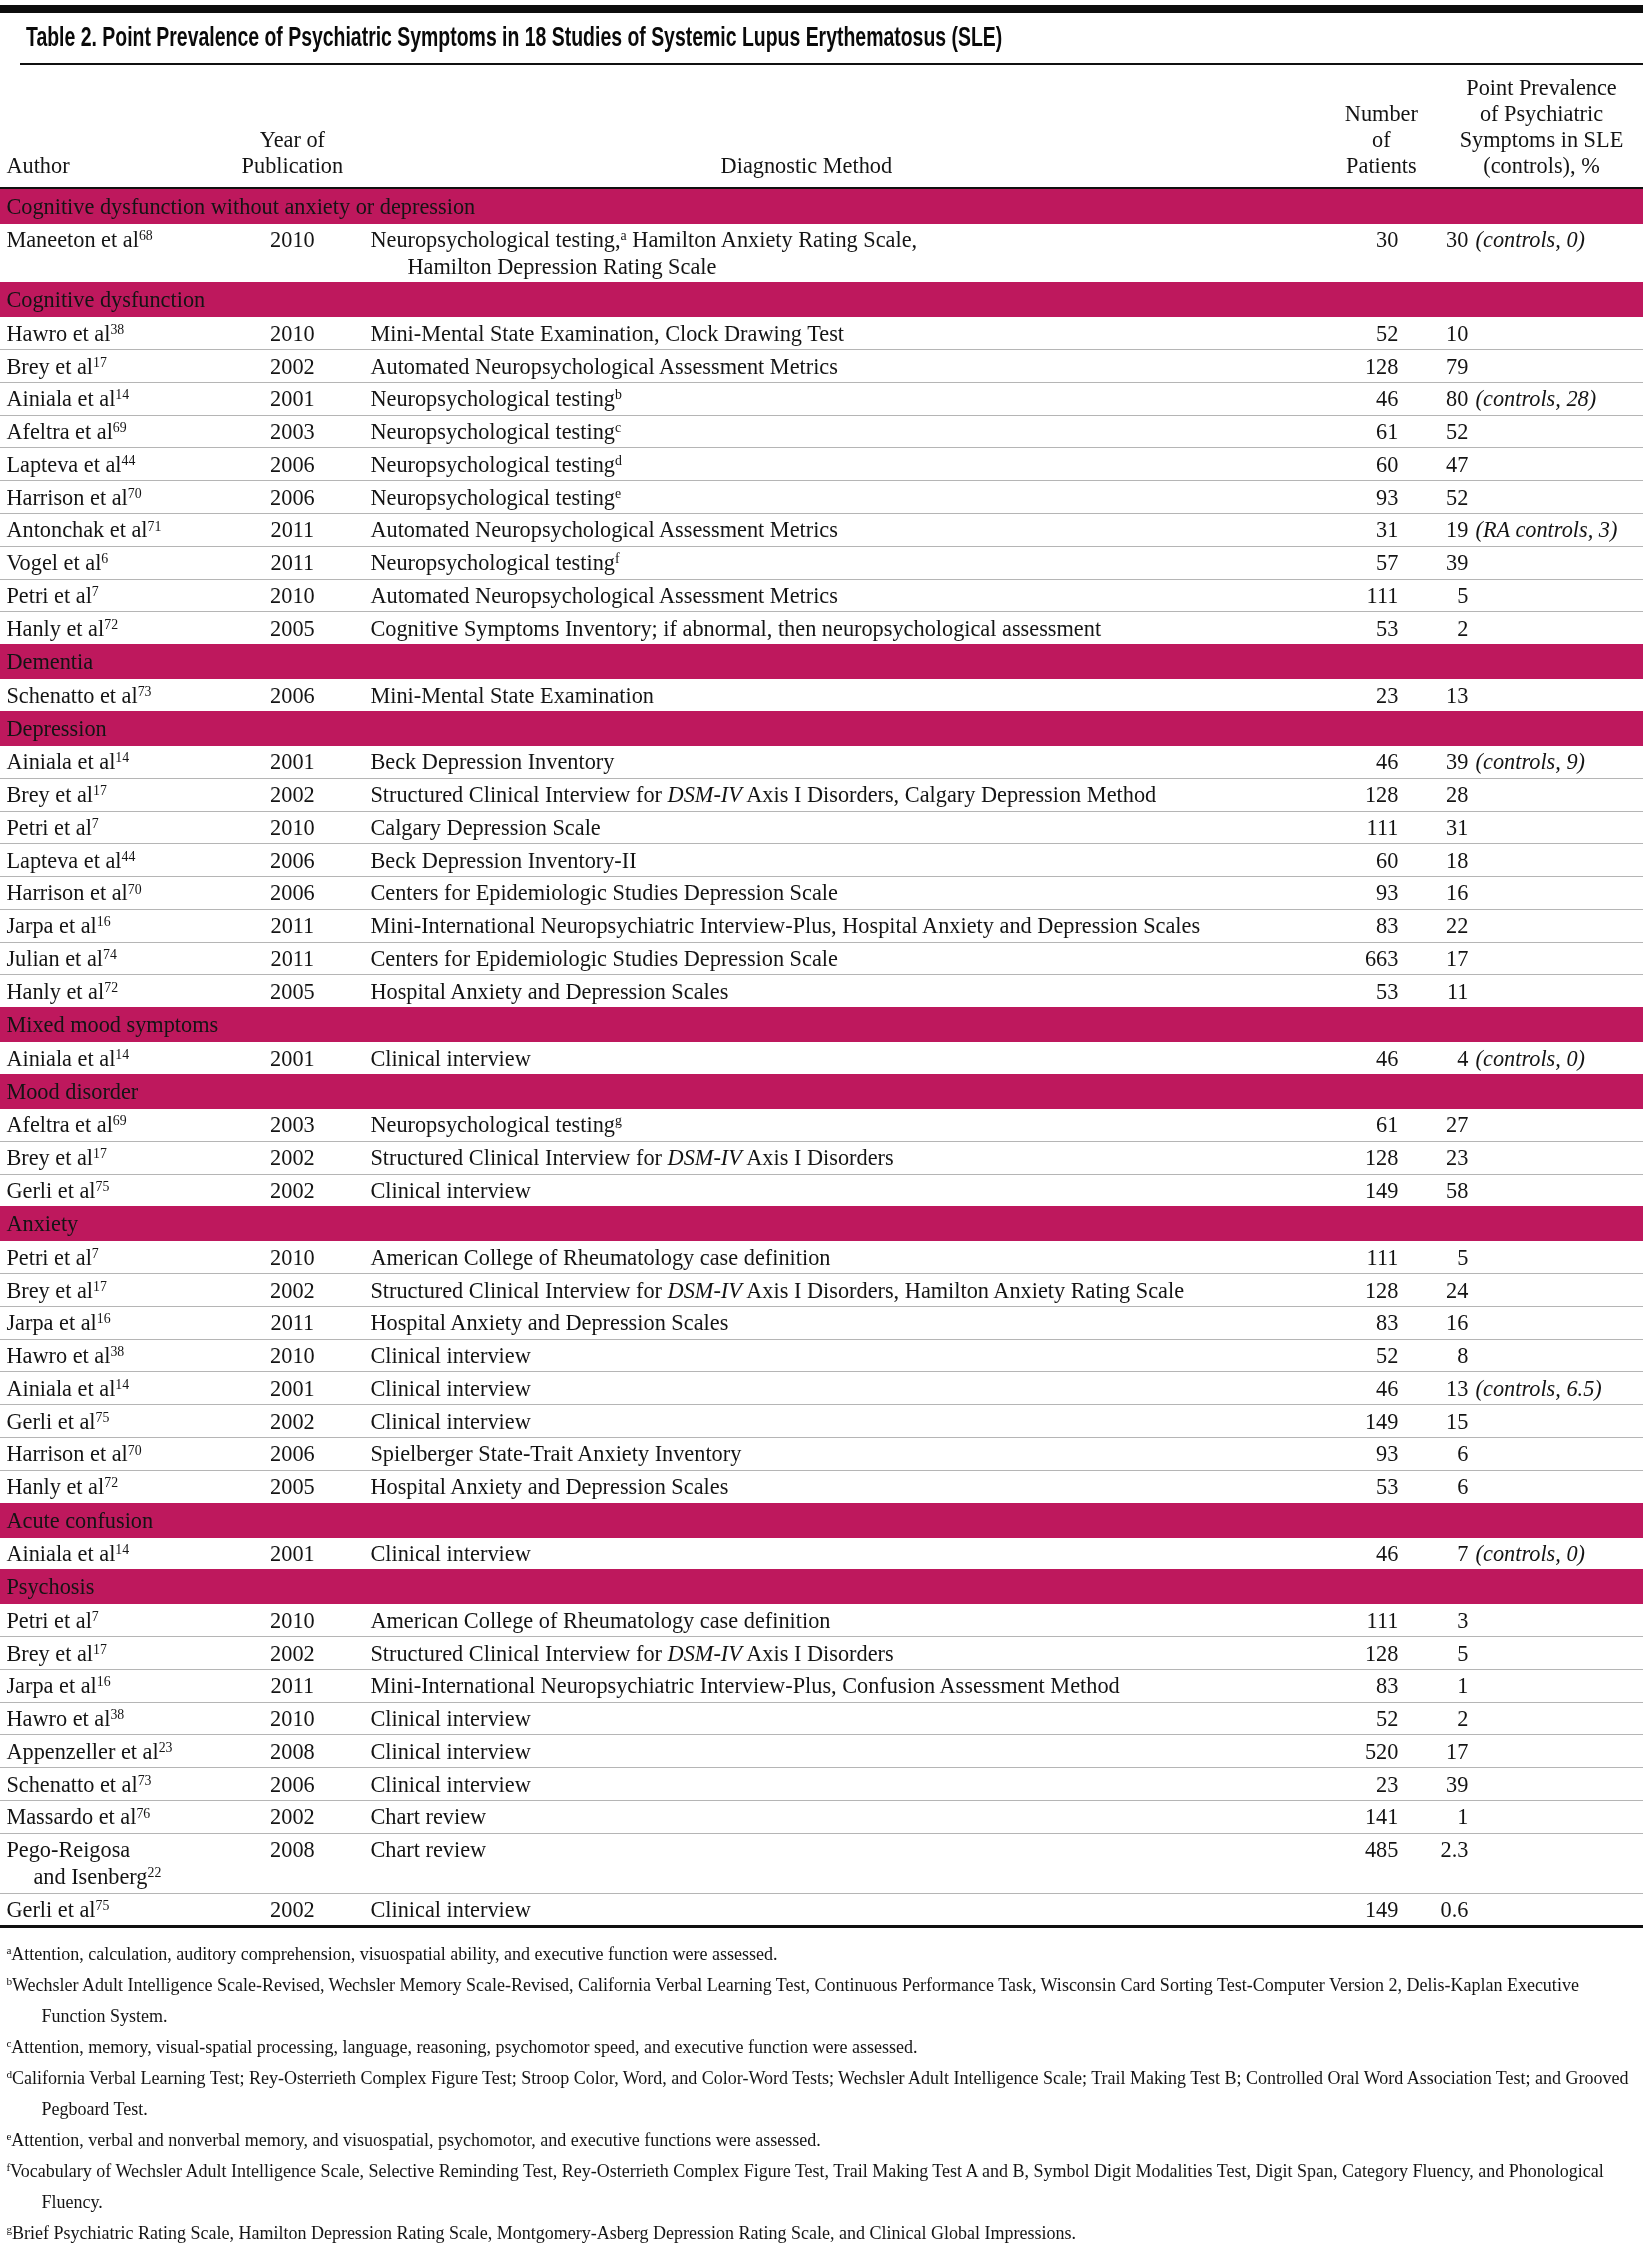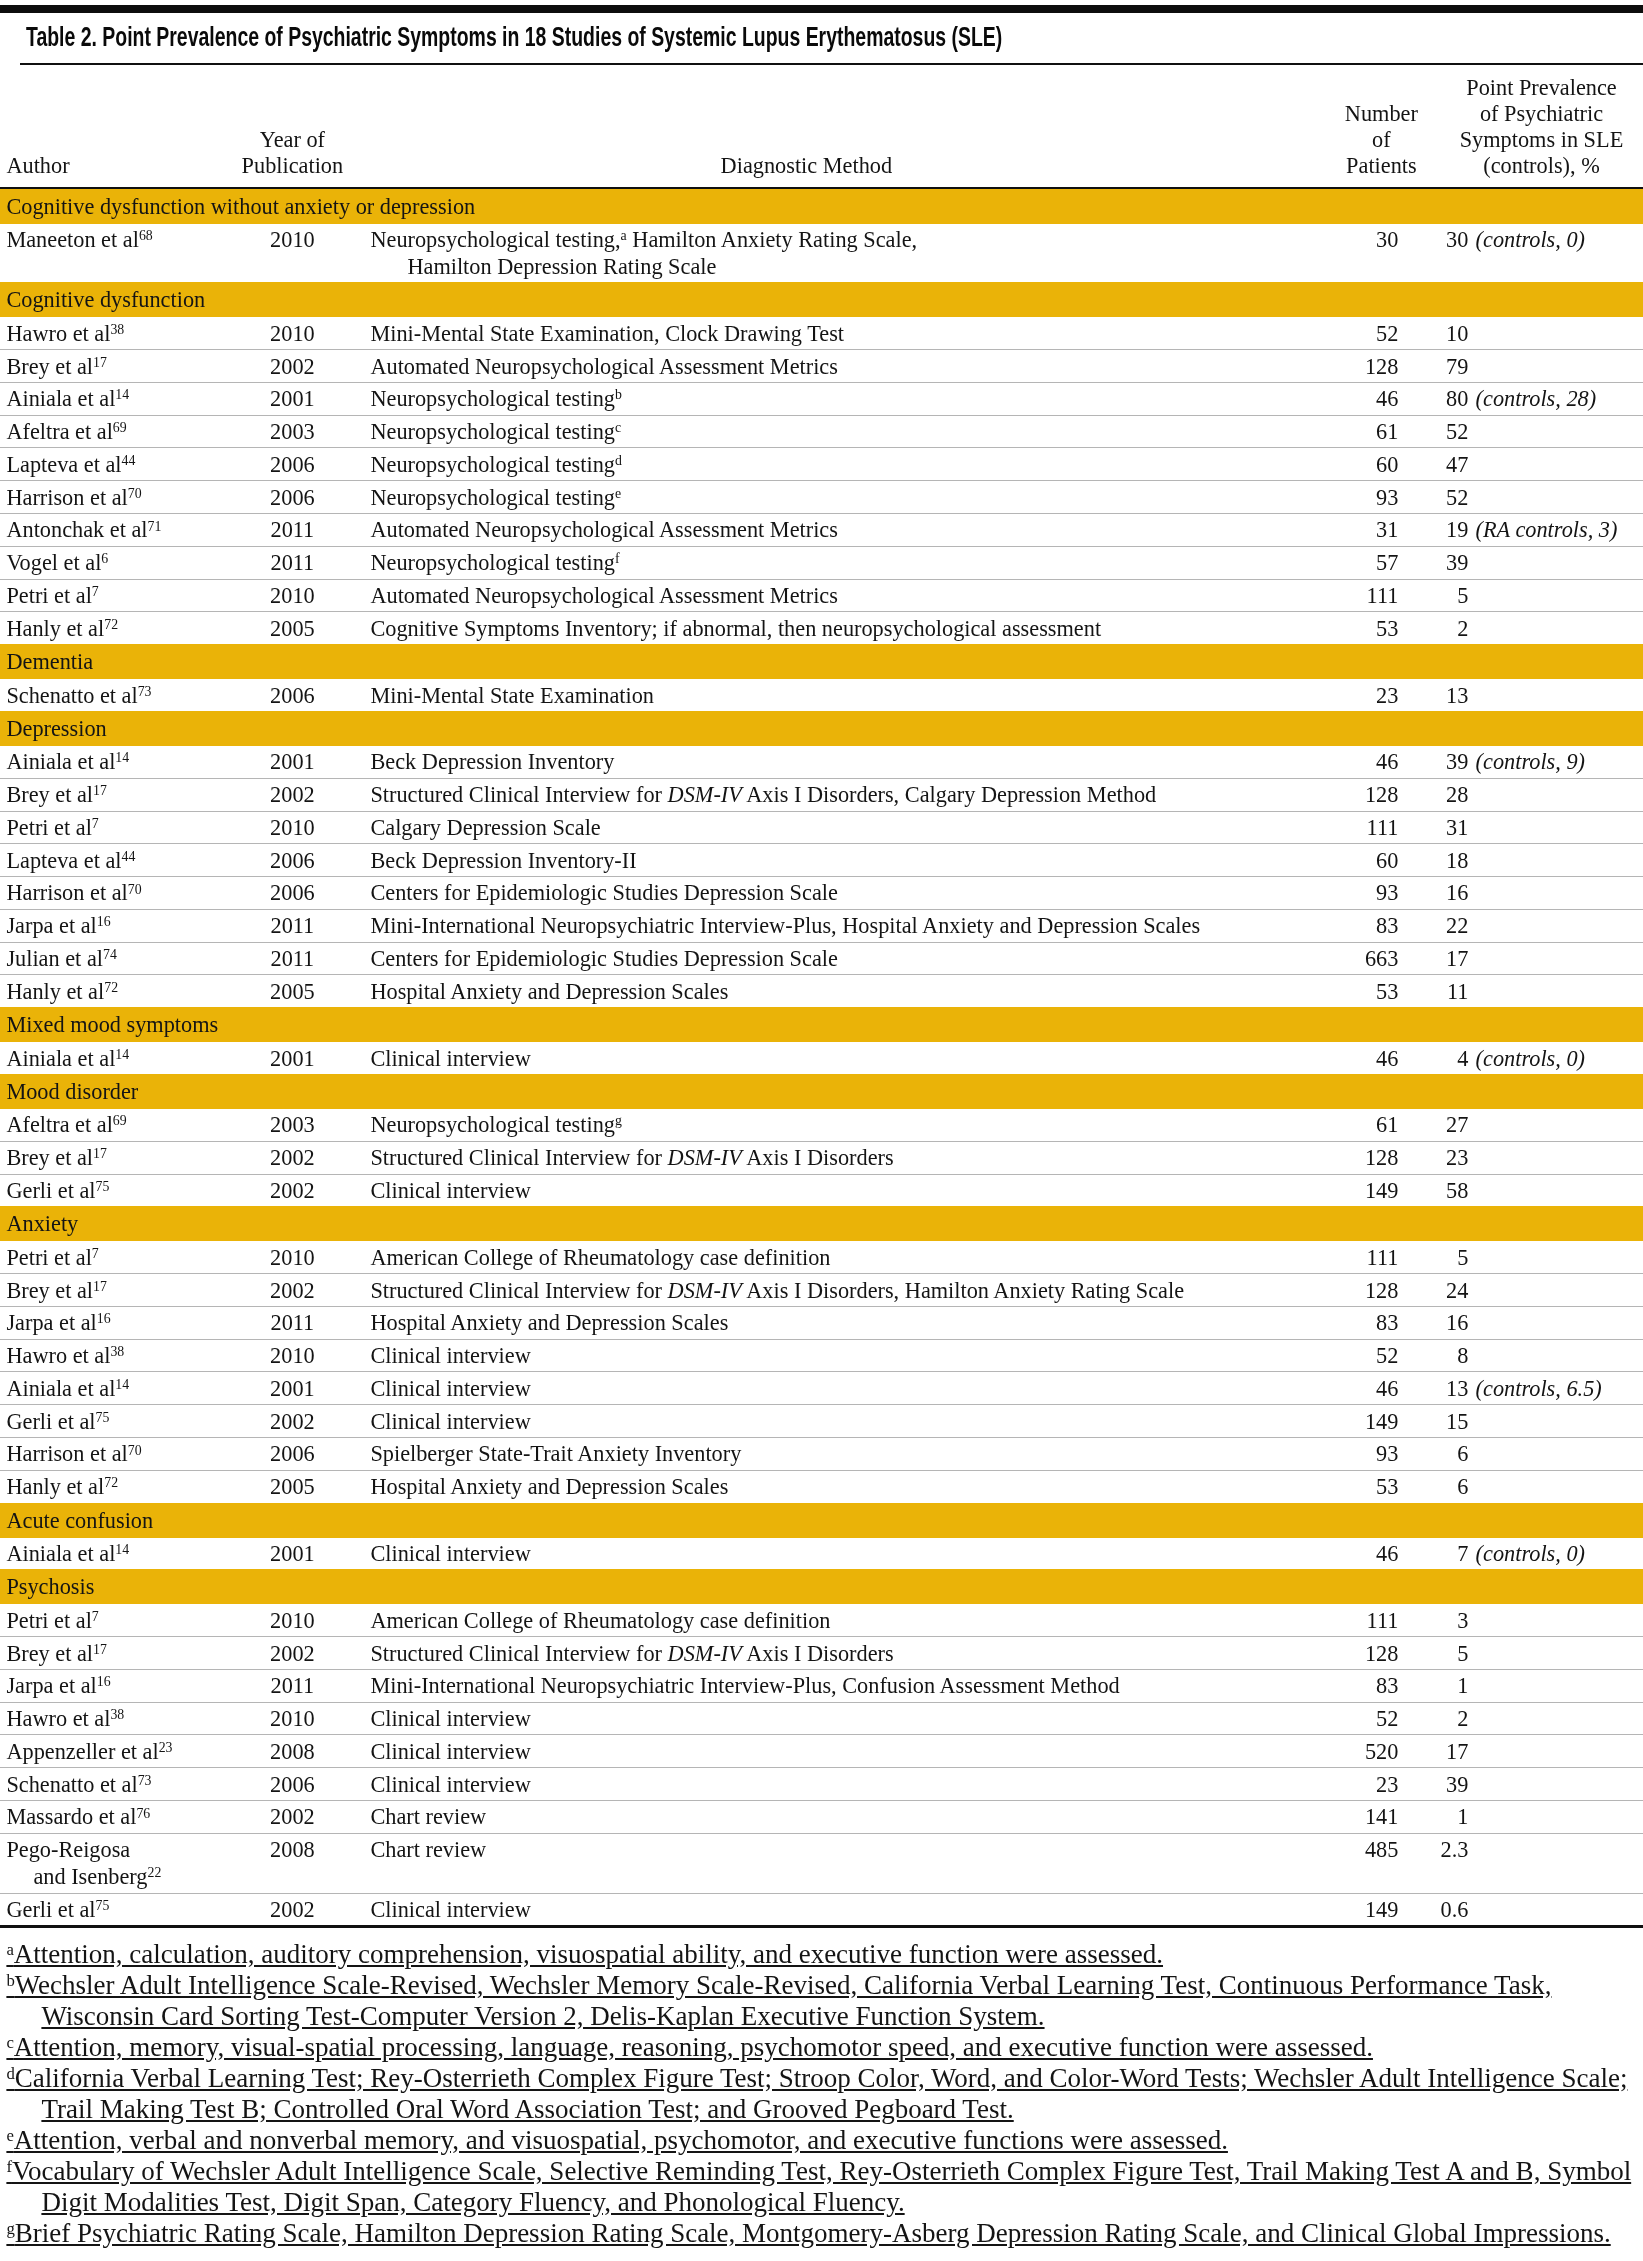--- a/index.html
+++ b/index.html
@@ -8,36 +8,36 @@
   .top-rule{height:8px;background:#0d0d0d;margin-top:4.8px;}
   .title-wrap{padding:8.8px 6.4px 10.4px 6.4px;border-bottom:2.4px solid #101010;margin-left:20px;}
   .title{font-family:"Liberation Sans",sans-serif;font-weight:700;font-size:27px;white-space:nowrap;
          transform:scaleX(0.72);transform-origin:0 50%;color:#0a0a0a;}
   .thead{display:grid;grid-template-columns:216px 140px 888px 148px 1fr;align-items:end;
          padding:9.6px 6.4px 8px 6.4px;border-bottom:2.4px solid #101010;line-height:26px;}
   .h-year{text-align:center;}
   .h-method{text-align:center;}
   .h-patients{text-align:center;transform:translateX(57px);white-space:nowrap;}
   .h-prev{text-align:center;transform:translateX(24px);white-space:nowrap;}
-  .section{background:#eab308;padding:4px 6.4px;line-height:27px;}
+  .section{background:#be185d;padding:4px 6.4px;line-height:27px;}
   .row{display:grid;grid-template-columns:216px 140px 888px 148px 1fr;padding:2.4px 6.4px;
        line-height:27px;align-items:start;}
   .row + .row{border-top:1.6px solid #b5b5b5;}
   .c-year{text-align:center;}
   .c-method{padding-left:8px;}
   .c-method .line{white-space:nowrap;}
   .c-method .line.cont{padding-left:37px;}
   .c-author .line.cont{padding-left:27px;}
   .c-n{text-align:right;}
   .pn{display:inline-block;min-width:70px;text-align:right;}
   .pnote{padding-left:7.2px;font-style:italic;}
   .sup{font-size:0.62em;position:relative;top:-0.5em;line-height:0;}
   .it{font-style:italic;}
   .body-rule{height:2.4px;background:#101010;}
-  #footnotes{padding:11.2px 6.4px 0 6.4px;font-size:27px;line-height:31px;text-decoration:underline;}
+  #footnotes{padding:11.2px 6.4px 0 6.4px;font-size:18px;line-height:31px;}
   .fn{padding-left:35px;text-indent:-35px;}
 </style>
 </head>
 <body>
 
 <div class="page">
   <div class="top-rule"></div>
 
   <div class="title-wrap">
     <div class="title">Table 2. Point Prevalence of Psychiatric Symptoms in 18 Studies of Systemic Lupus Erythematosus (SLE)</div>

